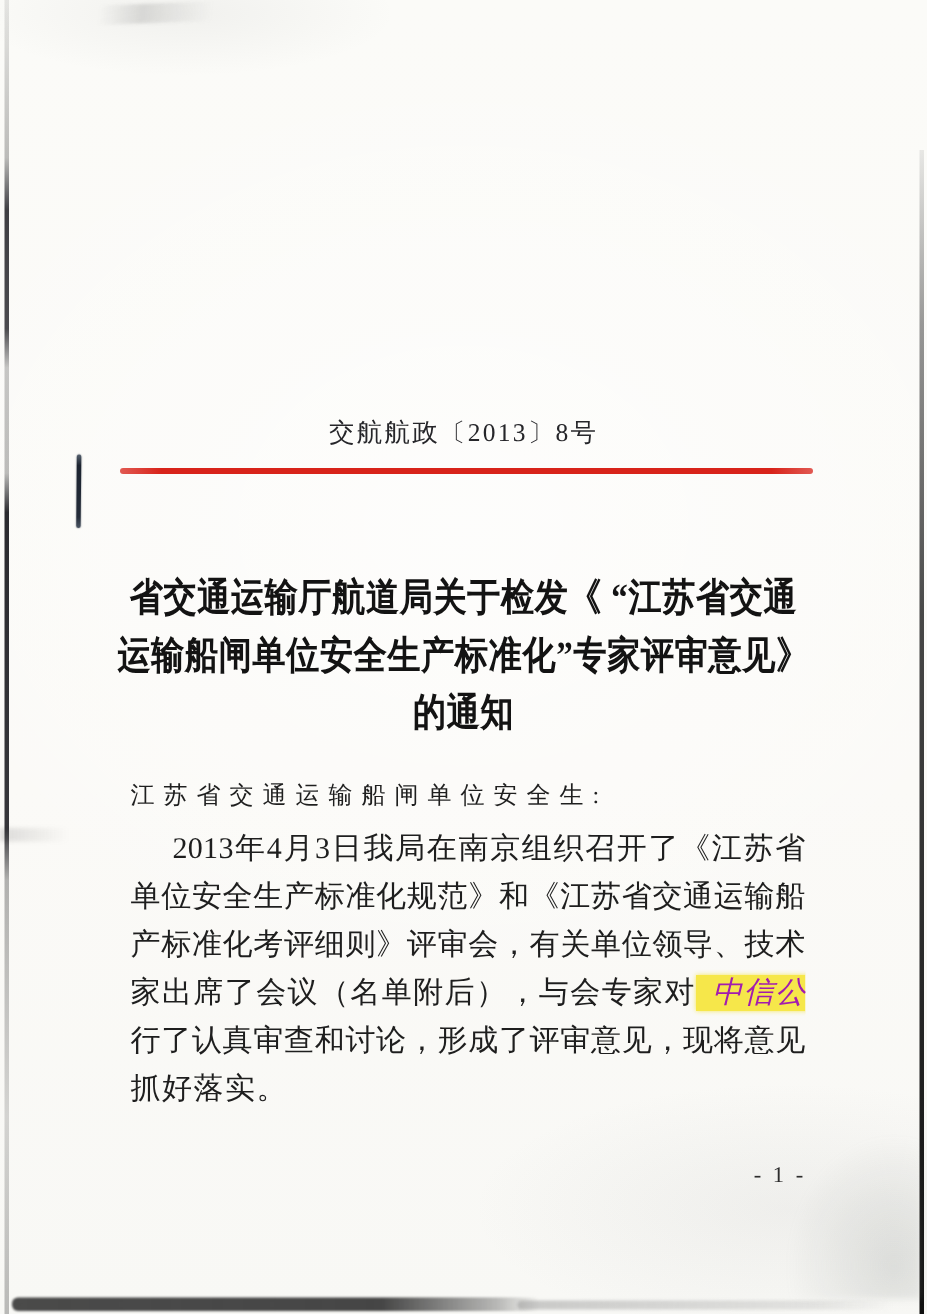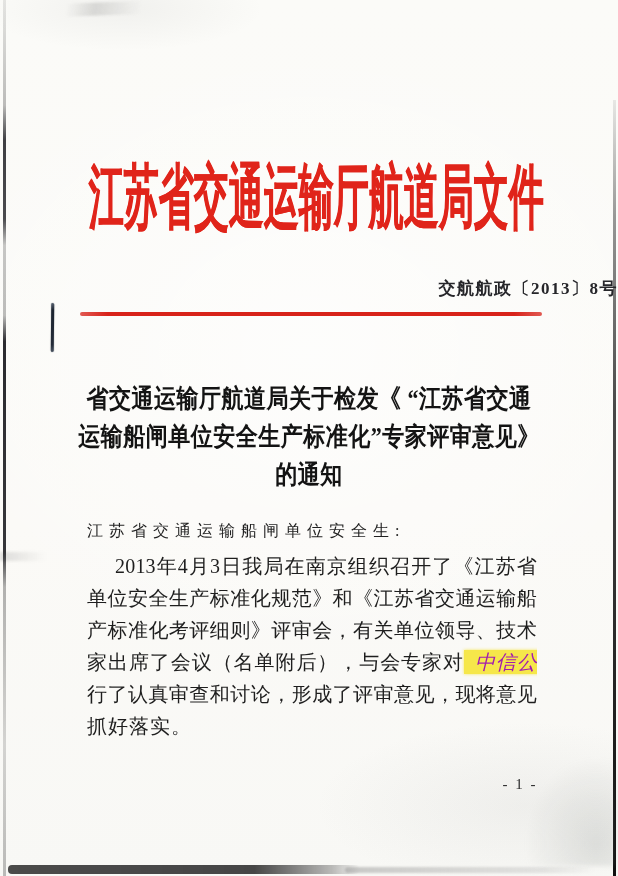--- a/index.html
+++ b/index.html
@@ -76,22 +76,22 @@
   .letterhead .stretch{
     display:inline-block;
     font-size:35px;font-weight:bold;color:#e0241a;letter-spacing:0px;
     transform:scale(1,2.02);transform-origin:center top;
     margin-left:14px;
     text-shadow:0.5px 0 0 #e0241a;
     white-space:nowrap;
   }
   
   .doc-number{
-    position:absolute;left:0;right:0;top:277px;text-align:right;
-    font-size:17px;font-weight:bold;color:#26262a;letter-spacing:1.5px;
+    position:absolute;left:0;right:0;top:277px;text-align:center;
+    font-size:17px;font-weight:normal;color:#26262a;letter-spacing:1.5px;
   }
   
   .red-rule{
     position:absolute;left:80px;top:312px;width:462px;height:4px;border-radius:2px;
     background:linear-gradient(90deg,rgba(216,35,26,0.75),#d8231a 6%,#d8231a 94%,rgba(216,35,26,0.75));
   }
   
   .subject{
     position:absolute;left:0;right:0;top:379px;text-align:center;
     font-size:22px;font-weight:bold;color:#131313;line-height:33px;
@@ -142,23 +142,20 @@
 <div class="page">
 
   <div class="smudge-topleft"></div>
   <div class="smudge-midleft"></div>
   <div class="edge-left"></div>
   <div class="edge-right"></div>
   <div class="edge-bottom-dark"></div>
   <div class="edge-bottom-light"></div>
   <div class="corner-wash"></div>
 
-  <div class="letterhead">
-    <span class="stretch">江苏省交通运输厅航道局文件</span>
-  </div>
 
   <div class="doc-number">交航航政〔2013〕8号</div>
 
   <div class="ink-stroke"></div>
   <div class="red-rule"></div>
 
   <div class="subject">
     <div>省交通运输厅航道局关于检发《 “江苏省交通</div>
     <div>运输船闸单位安全生产标准化”专家评审意见》</div>
     <div>的通知</div>

